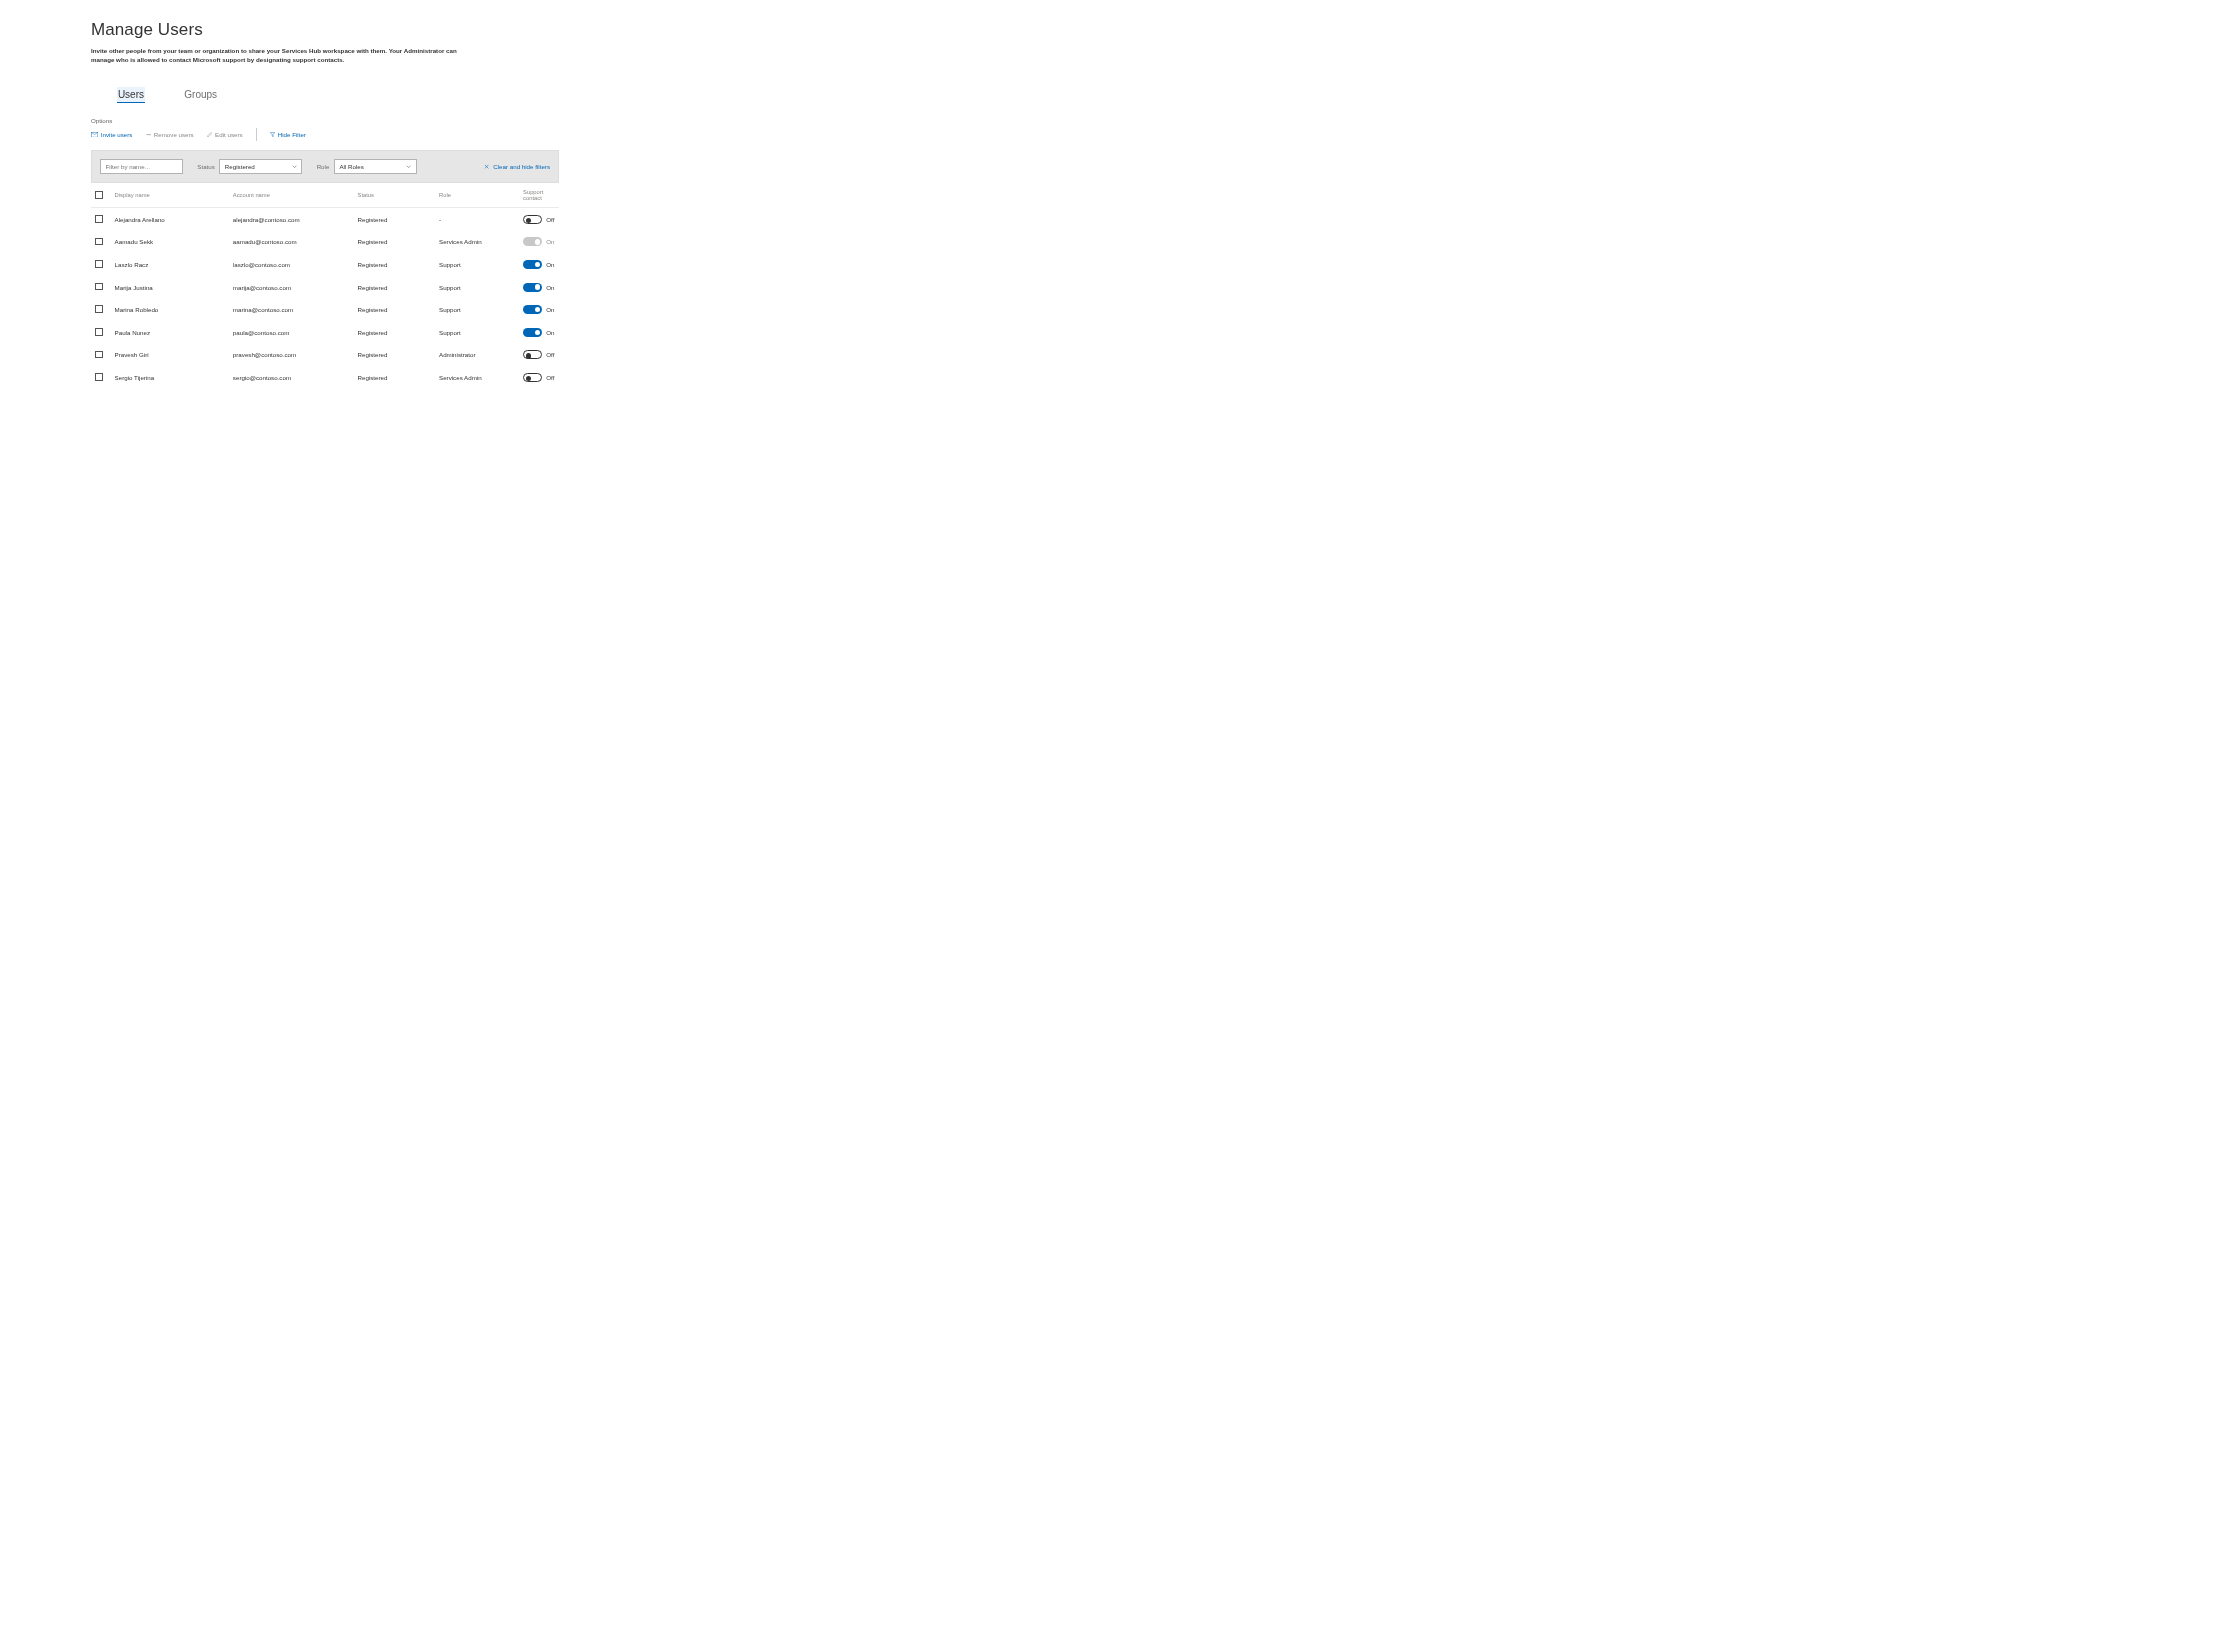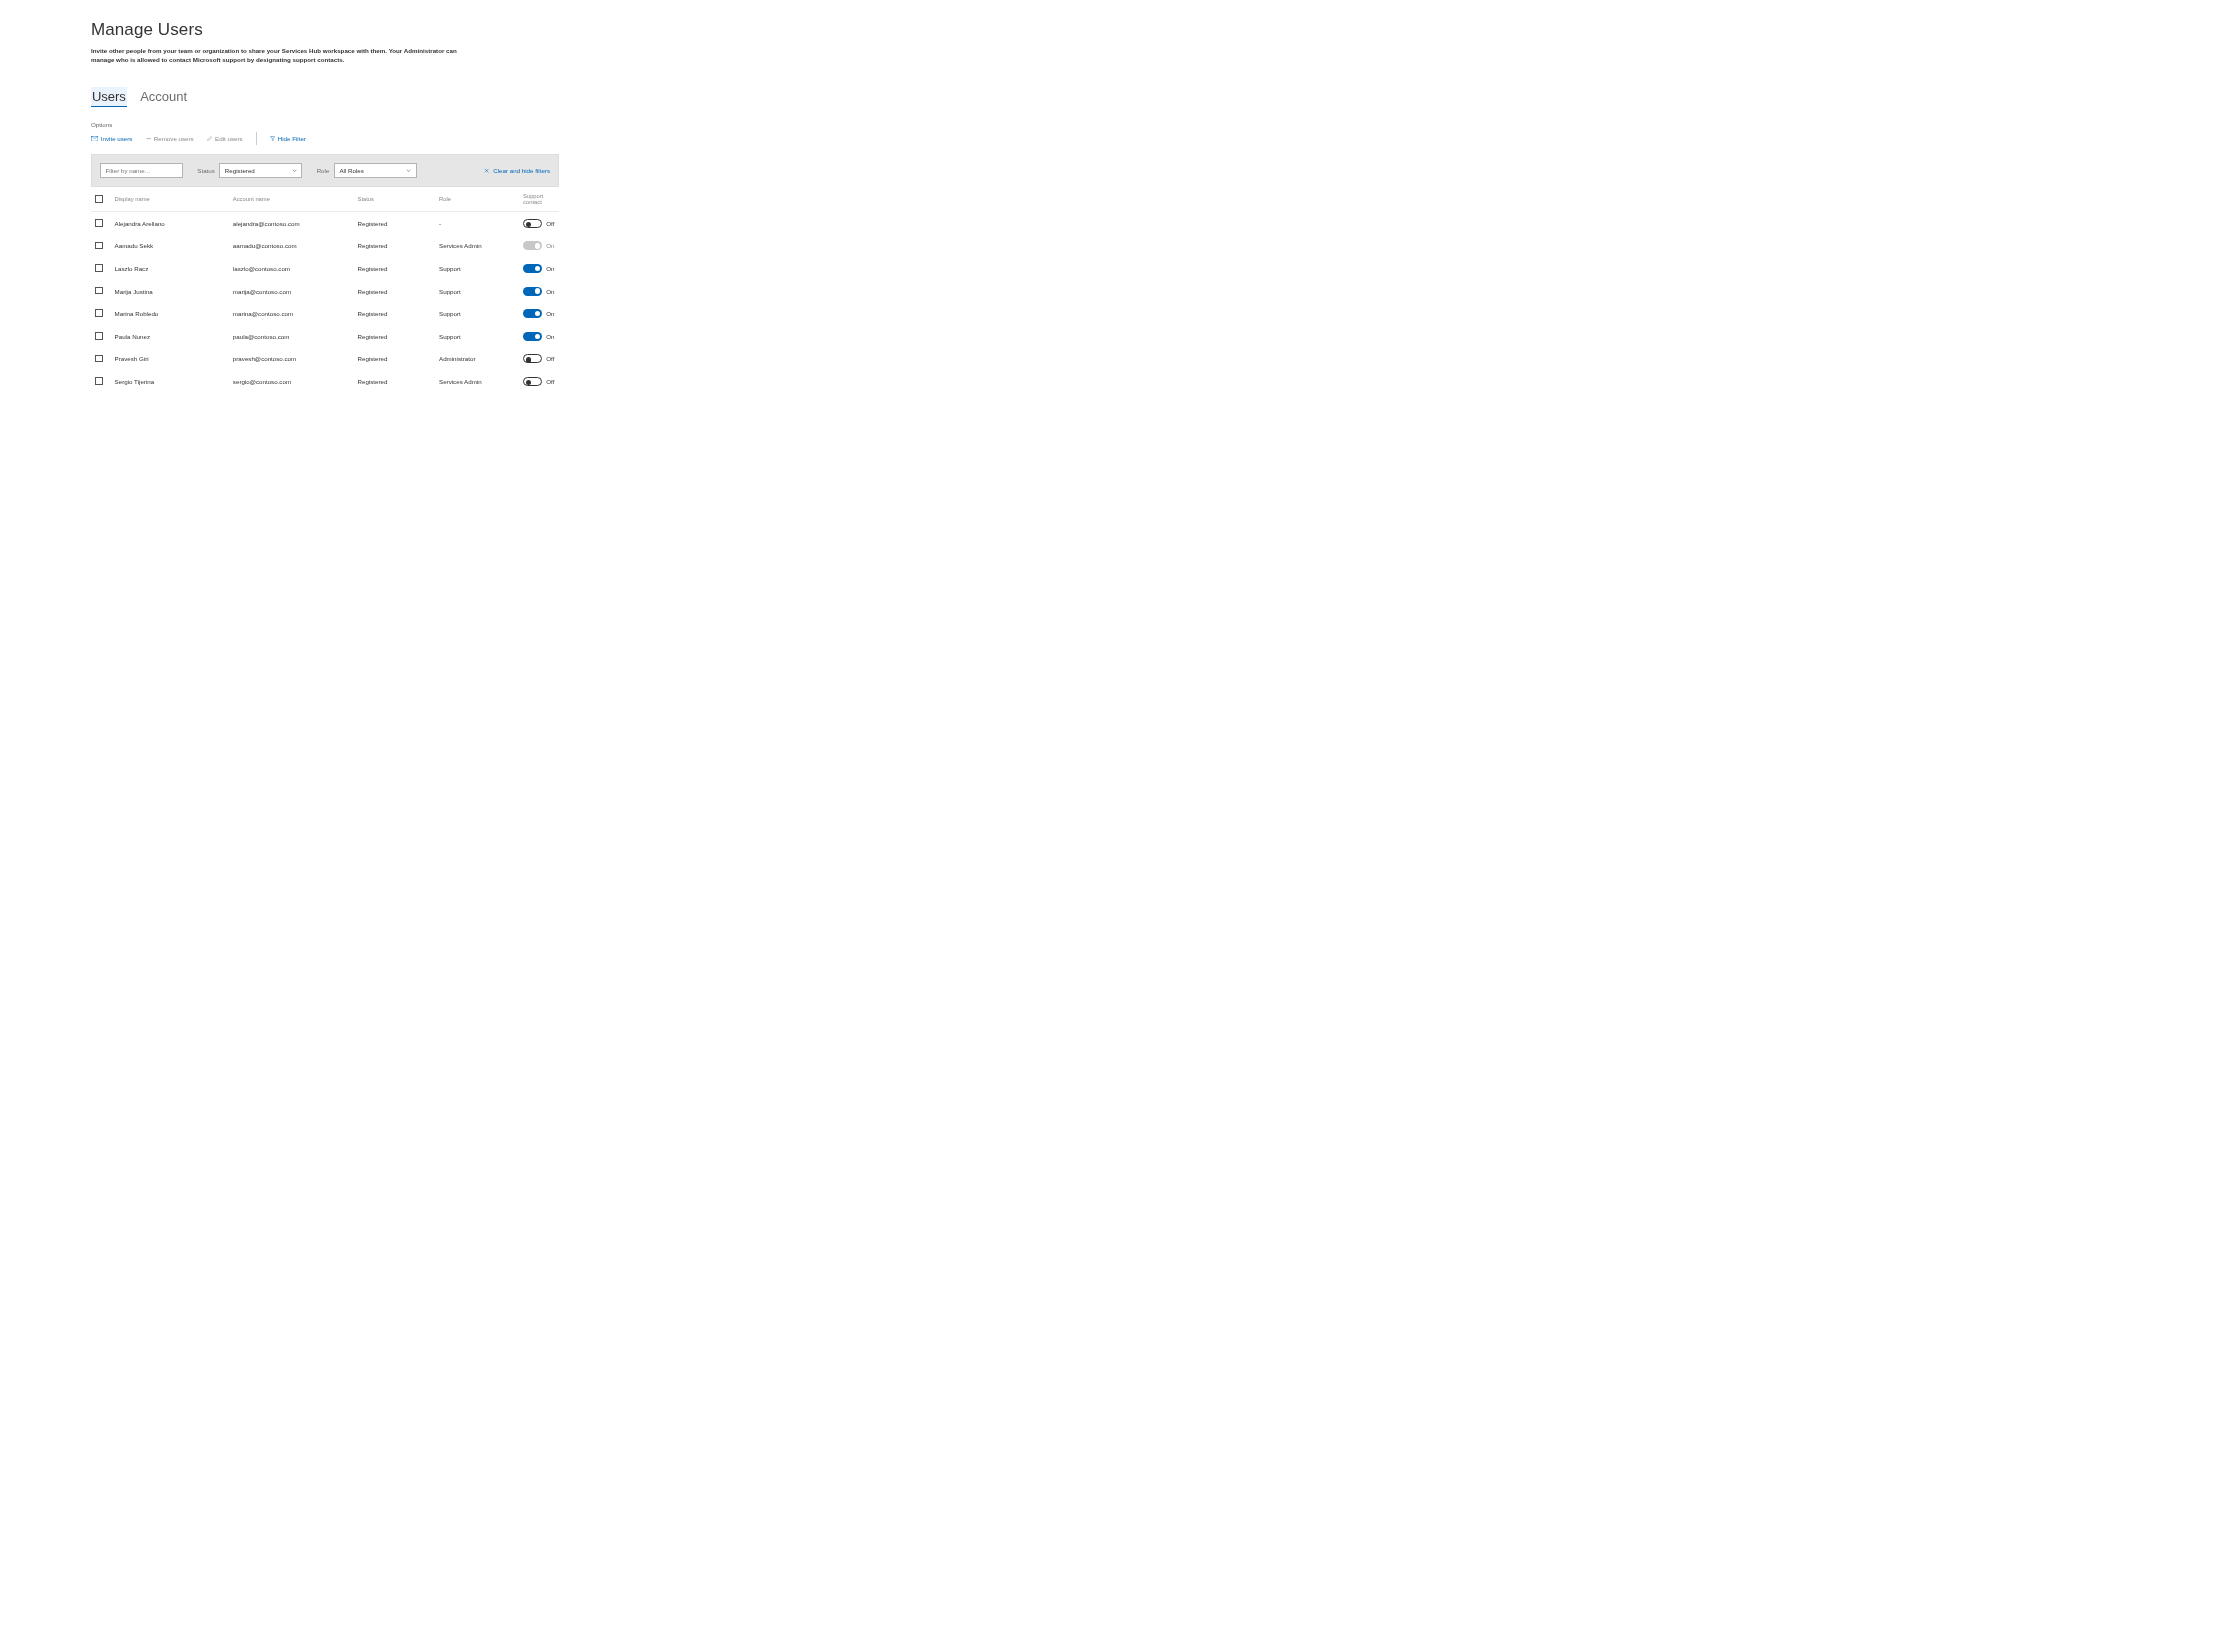--- a/index.html
+++ b/index.html
@@ -37,25 +37,26 @@
   }
 
   
   .tabs {
     display: flex;
     gap: 12.5px;
     border-bottom: 0;
     margin-bottom: 13.4px;
   }
   .tab {
-    font-size: 13px;
+    font-size: 10px;
     color: var(--muted);
     padding: 1.8px 0.9px 2.7px;
     cursor: pointer;
     border-bottom: 0.9px solid transparent;
+    margin-left: 26px;
   }
   .tab.active {
     color: #333;
     border-bottom: 0.9px solid var(--blue);
     background: #eaf2fb;
   }
 
   
   .options-label { color: #666; margin-bottom: 4.5px; font-size: 6.2px; }
   .toolbar {
@@ -171,21 +172,21 @@
 </style>
 </head>
 <body>
 
 <div class="page">
   <h1>Manage Users</h1>
   <div class="desc">Invite other people from your team or organization to share your Services Hub workspace with them. Your Administrator can manage who is allowed to contact Microsoft support by designating support contacts.</div>
 
   <div class="tabs">
     <div class="tab active">Users</div>
-    <div class="tab">Account</div>
+    <div class="tab">Groups</div>
   </div>
 
   <div class="options-label">Options</div>
 
   <div class="toolbar">
     <span class="tbtn primary">
       <svg width="7.1" height="5.3" viewBox="0 0 16 12">
           <rect x="0.5" y="0.5" width="15" height="11" fill="none" stroke="#0067b8"></rect>
           <path d="M0.5 0.5 L8 6 L15.5 0.5" fill="none" stroke="#0067b8"></path>
         </svg>

